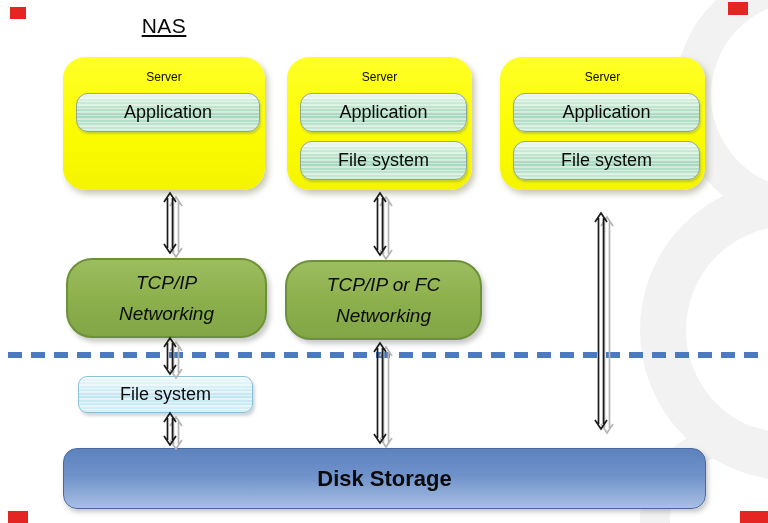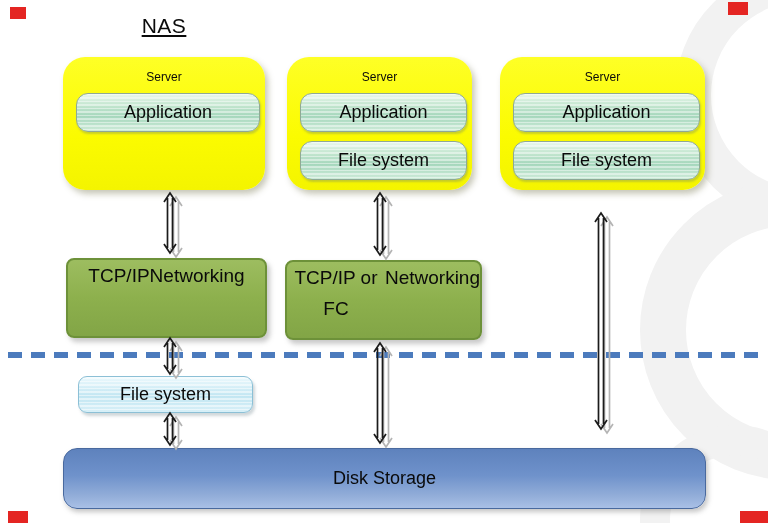--- a/index.html
+++ b/index.html
@@ -24,25 +24,25 @@
   .component{
     height:37px;margin:0 5px 9px 13px;border-radius:12px;border:1px solid #8fa996;
     display:flex;align-items:center;justify-content:center;font-size:18px;
     background:
       repeating-linear-gradient(180deg,rgba(255,255,255,.45) 0 1.5px,rgba(255,255,255,0) 1.5px 3.5px),
       linear-gradient(180deg,#eaf7ee 0%,#c3e6cf 30%,#a6d7bd 60%,#cdebd8 100%);
     box-shadow:1px 2px 2px rgba(110,130,110,.35);
   }
   
   .network-box{
-    position:absolute;z-index:2;border-radius:8px;border:2px solid #6d9139;box-sizing:border-box;
+    position:absolute;z-index:2;border-radius:26px;border:2px solid #6d9139;box-sizing:border-box;
     background:linear-gradient(180deg,#9dbd60 0%,#8db04d 50%,#82a546 100%);
     box-shadow:3px 4px 5px rgba(120,120,120,.4);
-    display:flex;flex-direction:row;justify-content:center;text-align:center;
-    font-size:19px;line-height:31px;
+    display:flex;flex-direction:column;justify-content:center;text-align:center;
+    font-size:19px;line-height:31px;font-style:italic;
   }
   
   .dashed-line{
     position:absolute;left:8px;top:352px;width:752px;height:6px;z-index:1;
     background:repeating-linear-gradient(90deg,#4c7bbd 0 14px,rgba(0,0,0,0) 14px 23px);
   }
   
   .fs-box{
     position:absolute;left:78px;top:376px;width:175px;height:37px;z-index:2;
     border:1px solid #8cc0d6;border-radius:9px;box-sizing:border-box;
@@ -51,21 +51,21 @@
       repeating-linear-gradient(180deg,rgba(255,255,255,.5) 0 1.5px,rgba(255,255,255,0) 1.5px 3.5px),
       linear-gradient(180deg,#ecf9fd 0%,#c2e6f2 55%,#d8f0f8 100%);
     box-shadow:2px 3px 3px rgba(120,140,150,.35);
   }
   
   .storage-box{
     position:absolute;left:63px;top:448px;width:643px;height:61px;z-index:2;
     border:1px solid #49699e;border-radius:14px;box-sizing:border-box;
     background:linear-gradient(180deg,#5e82bd 0%,#6f92cb 45%,#93aed9 80%,#a9c0e6 100%);
     box-shadow:2px 3px 5px rgba(110,110,110,.4);
-    display:flex;align-items:center;justify-content:center;font-size:18px;font-weight:400;
+    display:flex;align-items:center;justify-content:center;font-size:22px;font-weight:700;
   }
   .arrow{position:absolute;z-index:3;}
   .red-mark{position:absolute;background:#e42522;z-index:5;}
   .rm-tl{left:10px;top:7px;width:16px;height:12px;}
   .rm-tr{left:728px;top:2px;width:20px;height:13px;}
   .rm-bl{left:8px;top:511px;width:20px;height:12px;}
   .rm-br{left:740px;top:511px;width:28px;height:12px;}
 </style>
 </head>
 <body>

